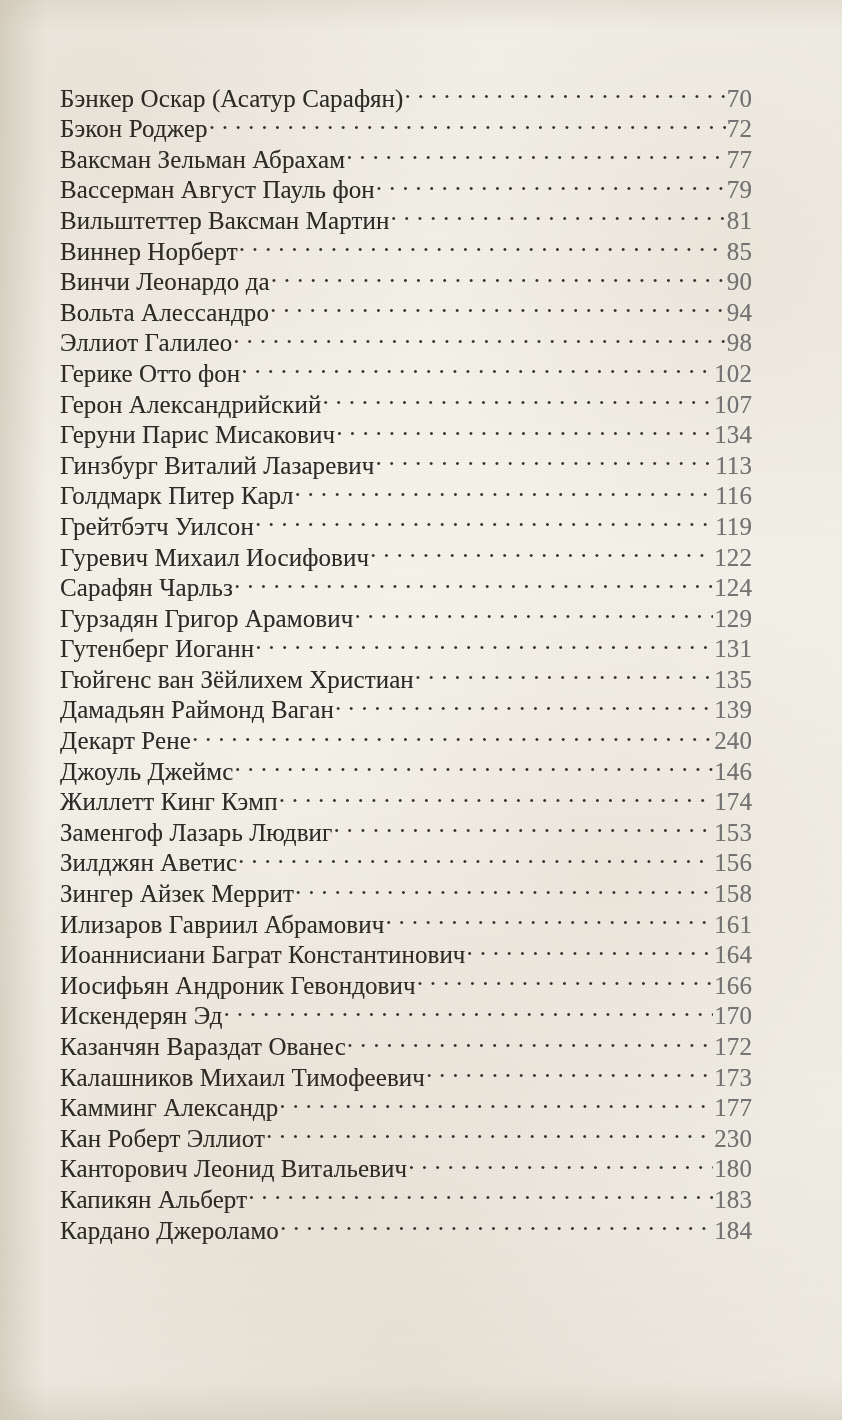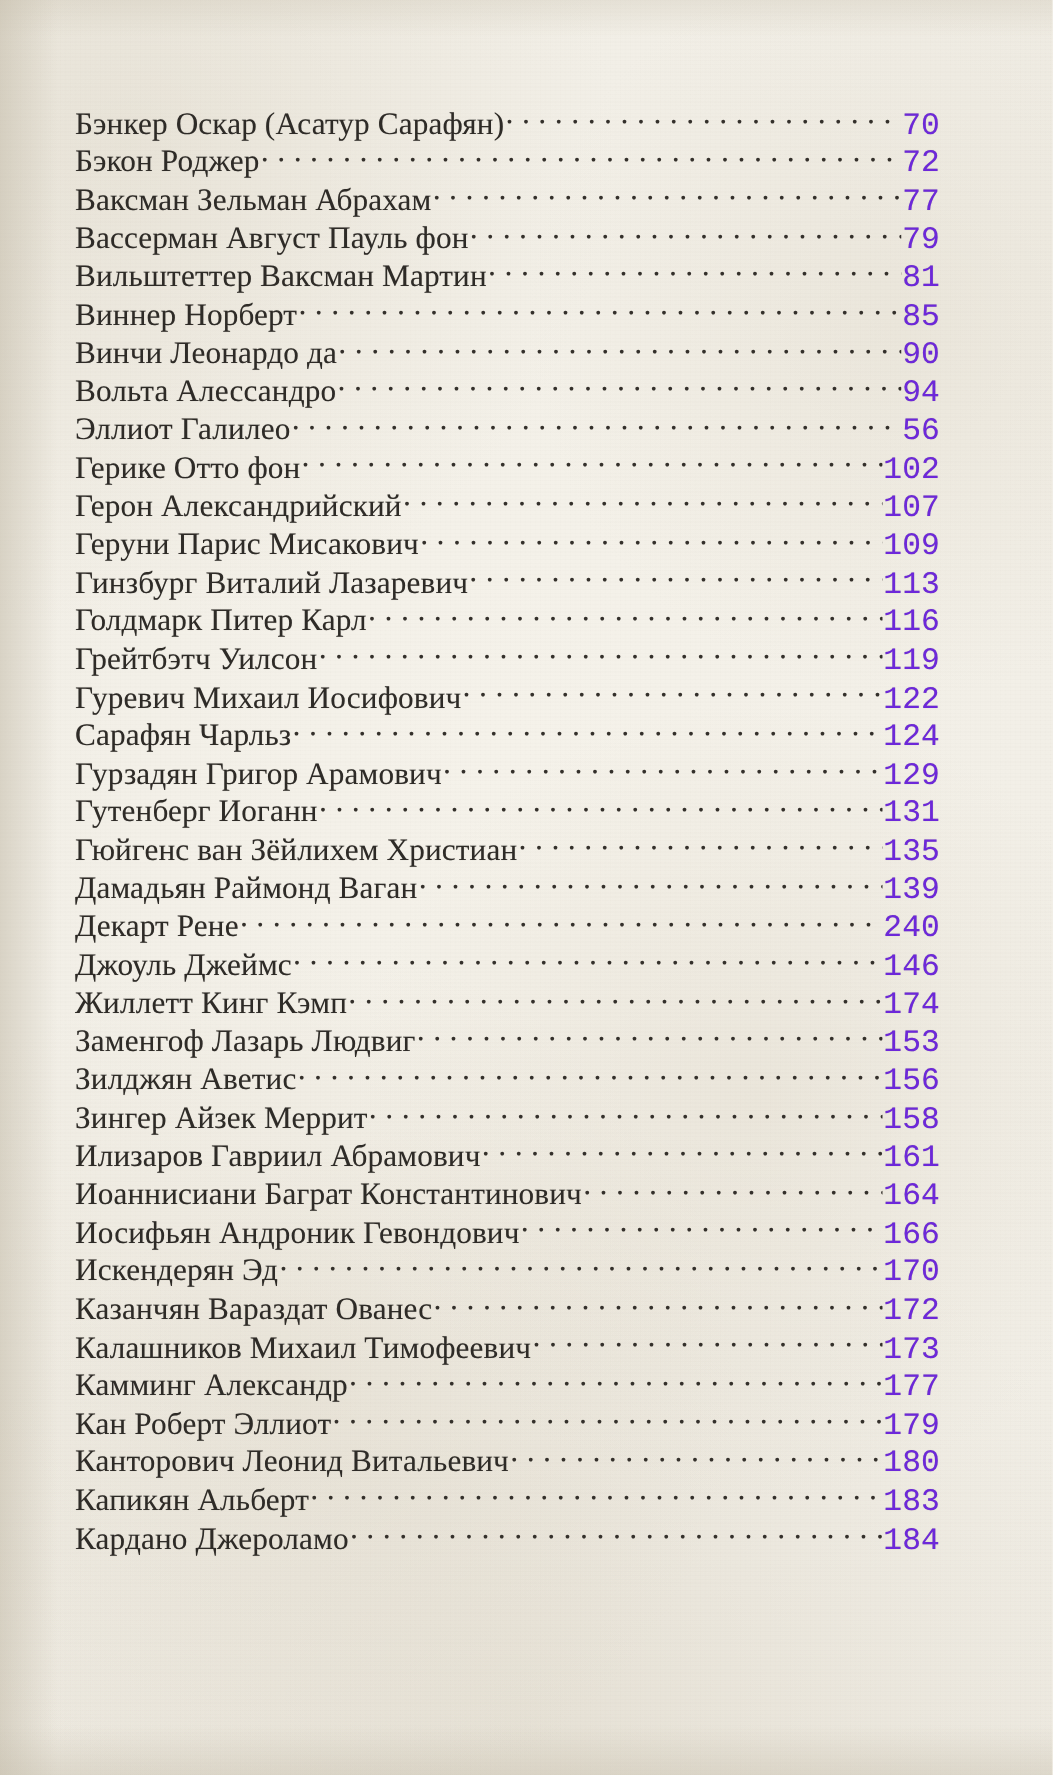--- a/index.html
+++ b/index.html
@@ -96,23 +96,22 @@
     bottom: 4px;
     white-space: nowrap;
     font-size: 25.5px;
     line-height: 1;
     color: #34302b;
     letter-spacing: .2px;
   }
   .entry-page {
     flex: 0 0 auto;
     text-align: right;
-    color: #6d28d9;
+    color: #737373;
     text-shadow: 0 0 .6px rgba(46,43,39,.30);
-    font-family: Liberation Mono, monospace;
   }
 
   
   #page-footer {
     position: absolute;
     left: 0; right: 0; top: 1240px; height: 180px;
   }
 </style>
 </head>
 <body>
@@ -161,36 +160,36 @@
       <span class="entry-page">90</span>
     </div>
     <div class="entry">
       <span class="entry-name">Вольта Алессандро</span>
       <span class="entry-leader"></span>
       <span class="entry-page">94</span>
     </div>
     <div class="entry">
       <span class="entry-name">Эллиот Галилео</span>
       <span class="entry-leader"></span>
-      <span class="entry-page">56</span>
+      <span class="entry-page">98</span>
     </div>
     <div class="entry">
       <span class="entry-name">Герике Отто фон</span>
       <span class="entry-leader"></span>
       <span class="entry-page">102</span>
     </div>
     <div class="entry">
       <span class="entry-name">Герон Александрийский</span>
       <span class="entry-leader"></span>
       <span class="entry-page">107</span>
     </div>
     <div class="entry">
       <span class="entry-name">Геруни Парис Мисакович</span>
       <span class="entry-leader"></span>
-      <span class="entry-page">109</span>
+      <span class="entry-page">134</span>
     </div>
     <div class="entry">
       <span class="entry-name">Гинзбург Виталий Лазаревич</span>
       <span class="entry-leader"></span>
       <span class="entry-page">113</span>
     </div>
     <div class="entry">
       <span class="entry-name">Голдмарк Питер Карл</span>
       <span class="entry-leader"></span>
       <span class="entry-page">116</span>
@@ -291,21 +290,21 @@
       <span class="entry-page">173</span>
     </div>
     <div class="entry">
       <span class="entry-name">Камминг Александр</span>
       <span class="entry-leader"></span>
       <span class="entry-page">177</span>
     </div>
     <div class="entry">
       <span class="entry-name">Кан Роберт Эллиот</span>
       <span class="entry-leader"></span>
-      <span class="entry-page">179</span>
+      <span class="entry-page">230</span>
     </div>
     <div class="entry">
       <span class="entry-name">Канторович Леонид Витальевич</span>
       <span class="entry-leader"></span>
       <span class="entry-page">180</span>
     </div>
     <div class="entry">
       <span class="entry-name">Капикян Альберт</span>
       <span class="entry-leader"></span>
       <span class="entry-page">183</span>

